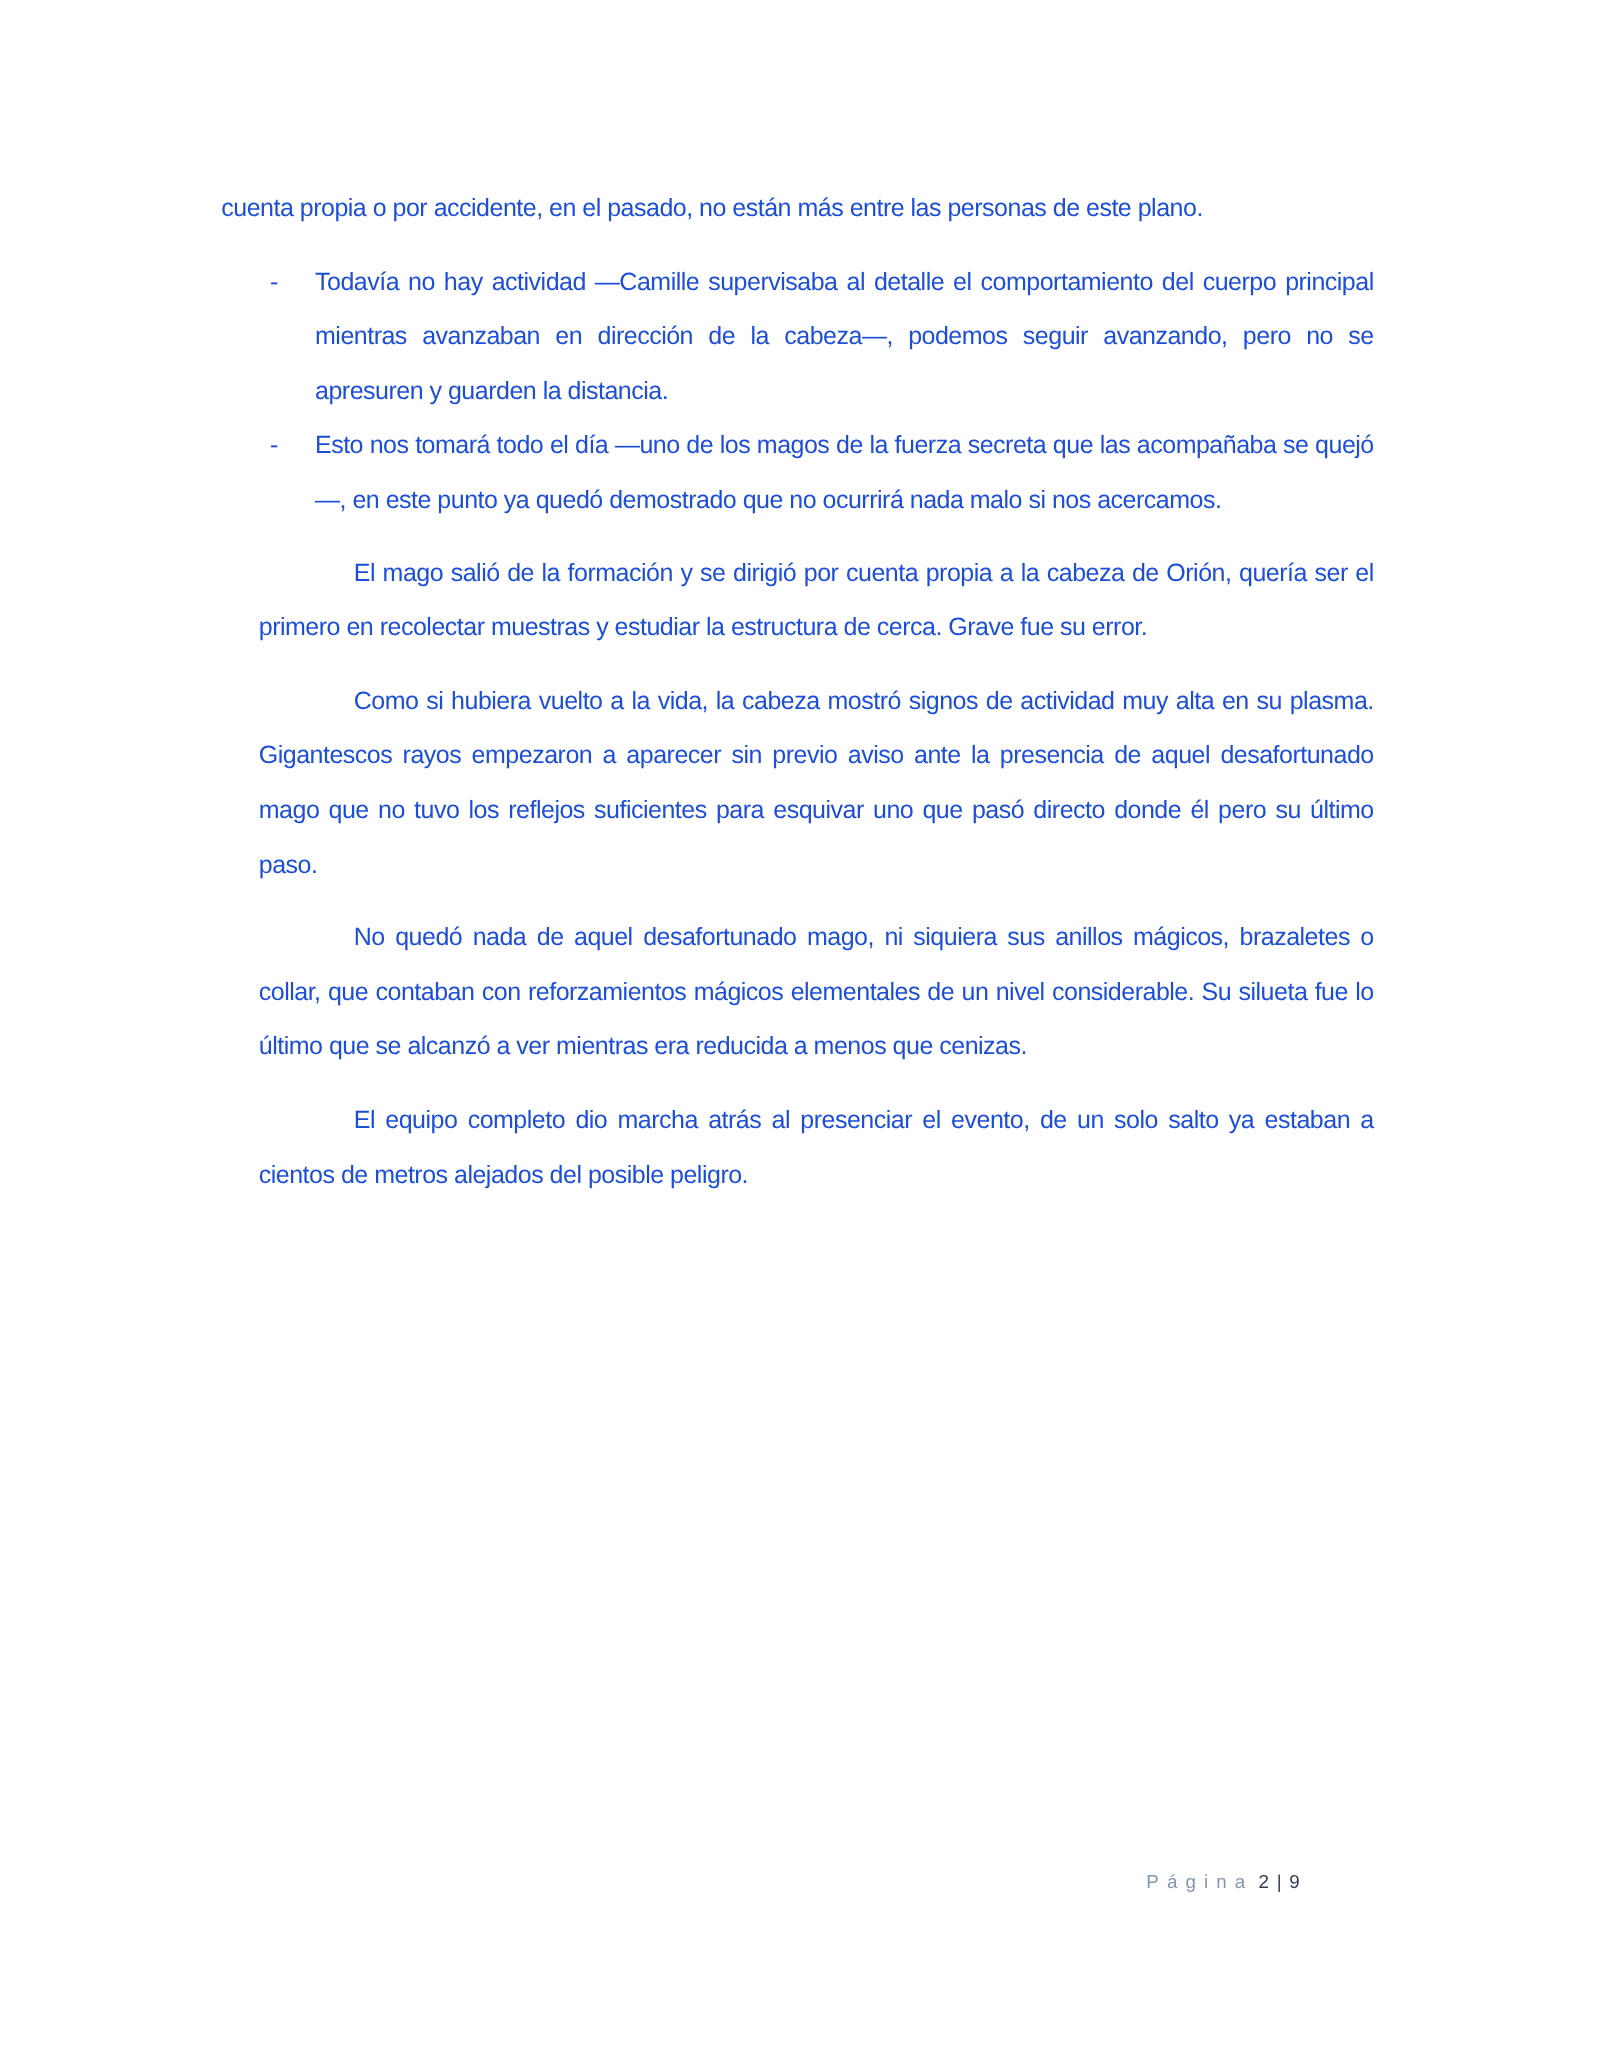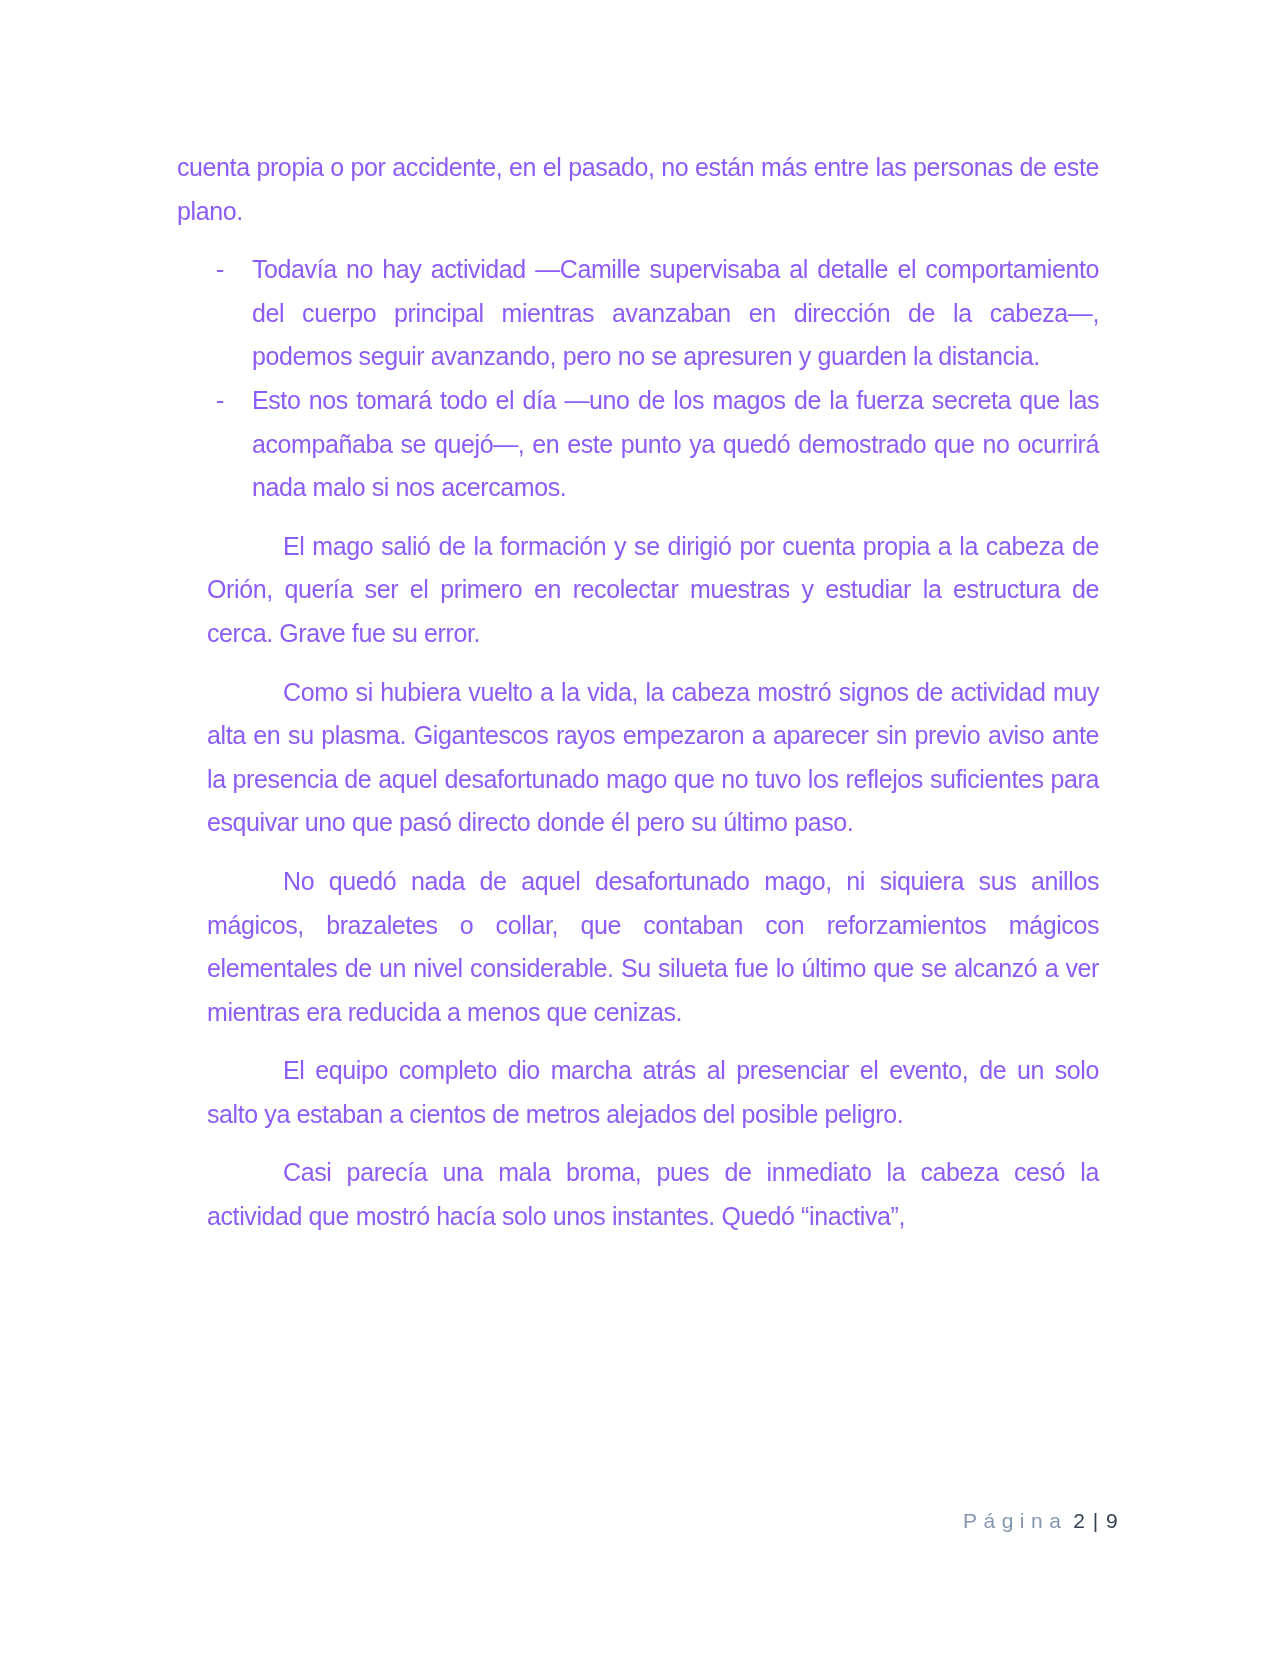--- a/index.html
+++ b/index.html
@@ -3,33 +3,33 @@
 <meta charset="utf-8">
 <style>
   html, body { margin: 0; padding: 0; background: #ffffff; }
   body { width: 1280px; height: 1656px; position: relative; overflow: hidden; }
   .page {
     position: absolute; left: 0; top: 0; width: 1280px; height: 1656px; background: #ffffff;
   }
   .content {
     position: absolute; left: 177px; top: 146px; width: 922px;
     font-family: "Liberation Sans", "DejaVu Sans", sans-serif;
-    font-size: 25px; line-height: 43.6px; color: #8b5cf6;
+    font-size: 20px; line-height: 43.6px; color: #1d4ed8;
     letter-spacing: -0.4px;
   }
   p { margin: 0 0 15px 0; text-align: justify; }
   p.indent { text-indent: 76px; margin-left: 30px; }
   p.noindent { text-indent: 0; }
   ul.dialog { list-style: none; margin: 0 0 15px 0; padding: 0; }
   ul.dialog li { position: relative; padding-left: 75px; text-align: justify; }
   ul.dialog li .dash { position: absolute; left: 39px; top: 0; }
   .footer {
-    position: absolute; left: 963px; top: 1497px;
+    position: absolute; left: 917px; top: 1497px;
     font-family: "Liberation Sans", "DejaVu Sans", sans-serif;
-    font-size: 21px; white-space: nowrap; margin-top: 12px;
+    font-size: 15px; white-space: nowrap;
   }
   .footer .label { color: #8496b0; letter-spacing: 6.5px; }
   .footer .num { color: #333f50; letter-spacing: 2px; }
 </style>
 </head>
 <body>
 
 <div class="page">
   <div class="content">
     <p class="noindent">cuenta propia o por accidente, en el pasado, no están más entre las personas de este plano.</p>
@@ -42,21 +42,20 @@
       <li>
         <span class="dash">-</span>
         <span>Esto nos tomará todo el día —uno de los magos de la fuerza secreta que las acompañaba se quejó—, en este punto ya quedó demostrado que no ocurrirá nada malo si nos acercamos.</span>
       </li>
     </ul>
 
     <p class="indent">El mago salió de la formación y se dirigió por cuenta propia a la cabeza de Orión, quería ser el primero en recolectar muestras y estudiar la estructura de cerca. Grave fue su error.</p>
     <p class="indent">Como si hubiera vuelto a la vida, la cabeza mostró signos de actividad muy alta en su plasma. Gigantescos rayos empezaron a aparecer sin previo aviso ante la presencia de aquel desafortunado mago que no tuvo los reflejos suficientes para esquivar uno que pasó directo donde él pero su último paso.</p>
     <p class="indent">No quedó nada de aquel desafortunado mago, ni siquiera sus anillos mágicos, brazaletes o collar, que contaban con reforzamientos mágicos elementales de un nivel considerable. Su silueta fue lo último que se alcanzó a ver mientras era reducida a menos que cenizas.</p>
     <p class="indent">El equipo completo dio marcha atrás al presenciar el evento, de un solo salto ya estaban a cientos de metros alejados del posible peligro.</p>
-    <p class="indent">Casi parecía una mala broma, pues de inmediato la cabeza cesó la actividad que mostró hacía solo unos instantes. Quedó “inactiva”,</p>
   </div>
 
   <div class="footer">
     <span class="label">Página</span>
     <span class="num">2</span>
     <span class="num">|</span>
     <span class="num">9</span>
   </div>
 </div>
 

